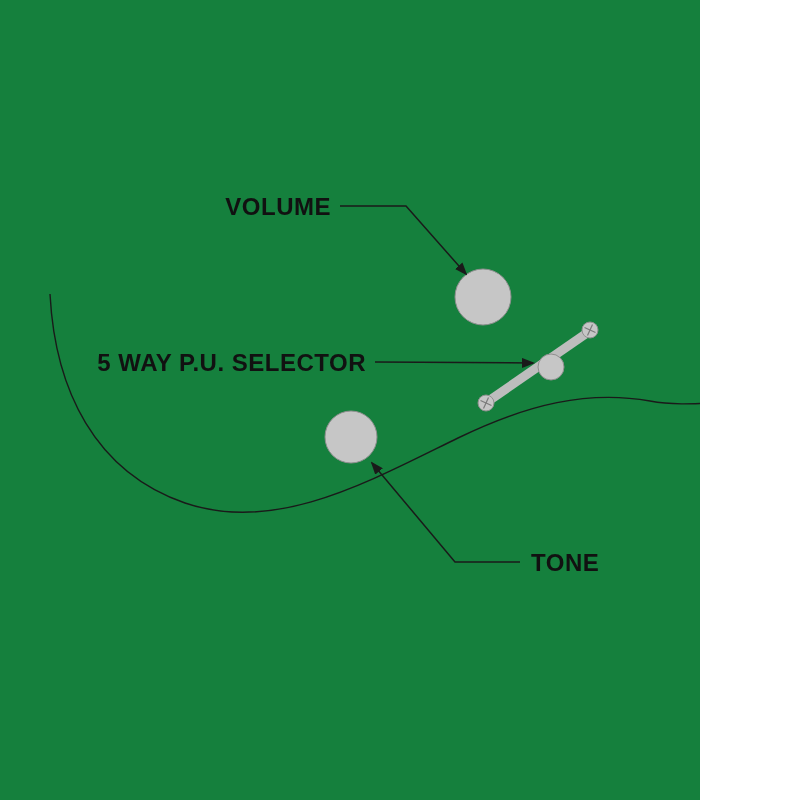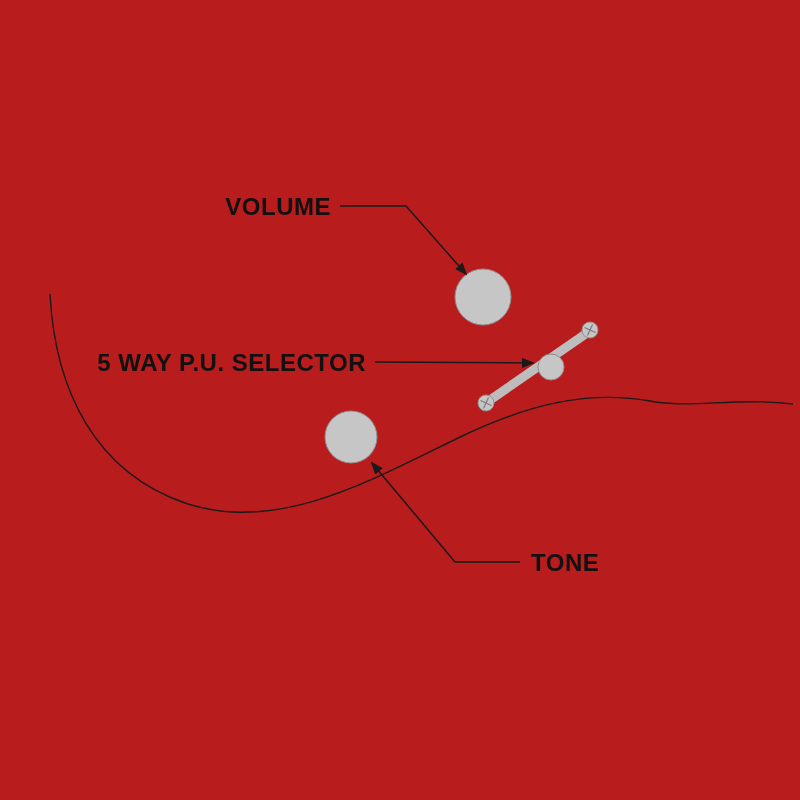--- a/index.html
+++ b/index.html
@@ -2,23 +2,23 @@
 <html><head>
 <meta charset="utf-8">
 <style>
   html, body {
     margin: 0;
     padding: 0;
     background: #ffffff;
   }
   .stage {
     position: relative;
-    width: 800px;
+    width: 700px;
     height: 800px;
-    background: #b91c1c;
+    background: #15803d;
     overflow: hidden;
     font-family: "Liberation Sans", sans-serif;
   }
   svg { display: block; }
   .outline {
     fill: none;
     stroke: #1a1a1a;
     stroke-width: 1.4;
   }
   .pointer {

